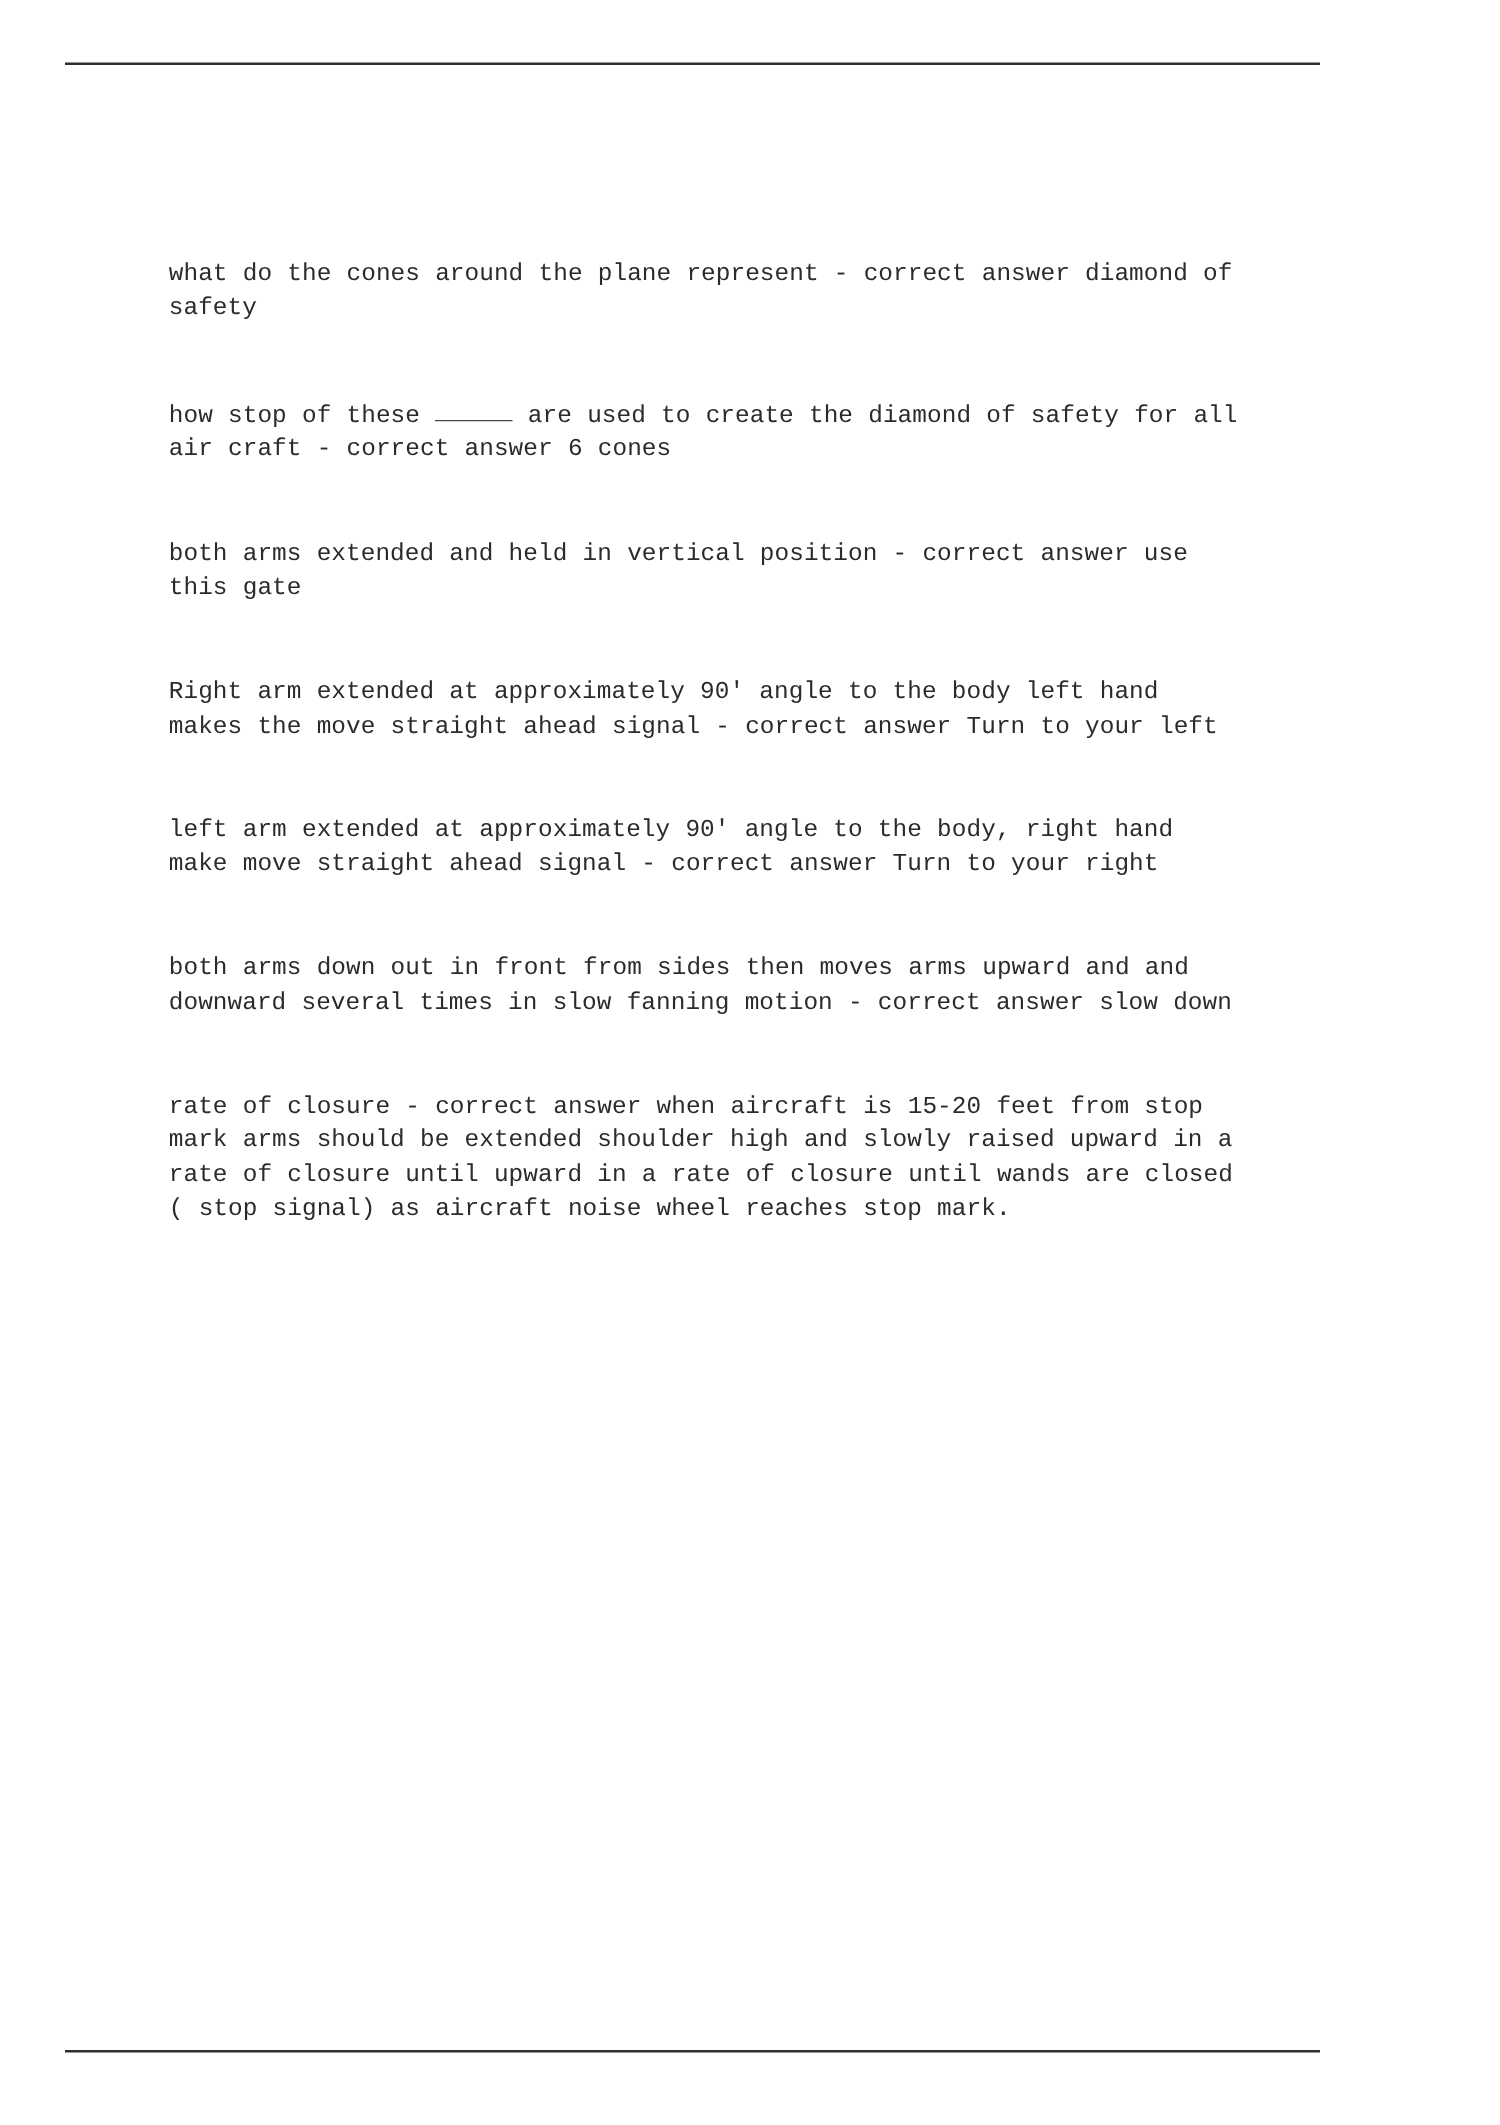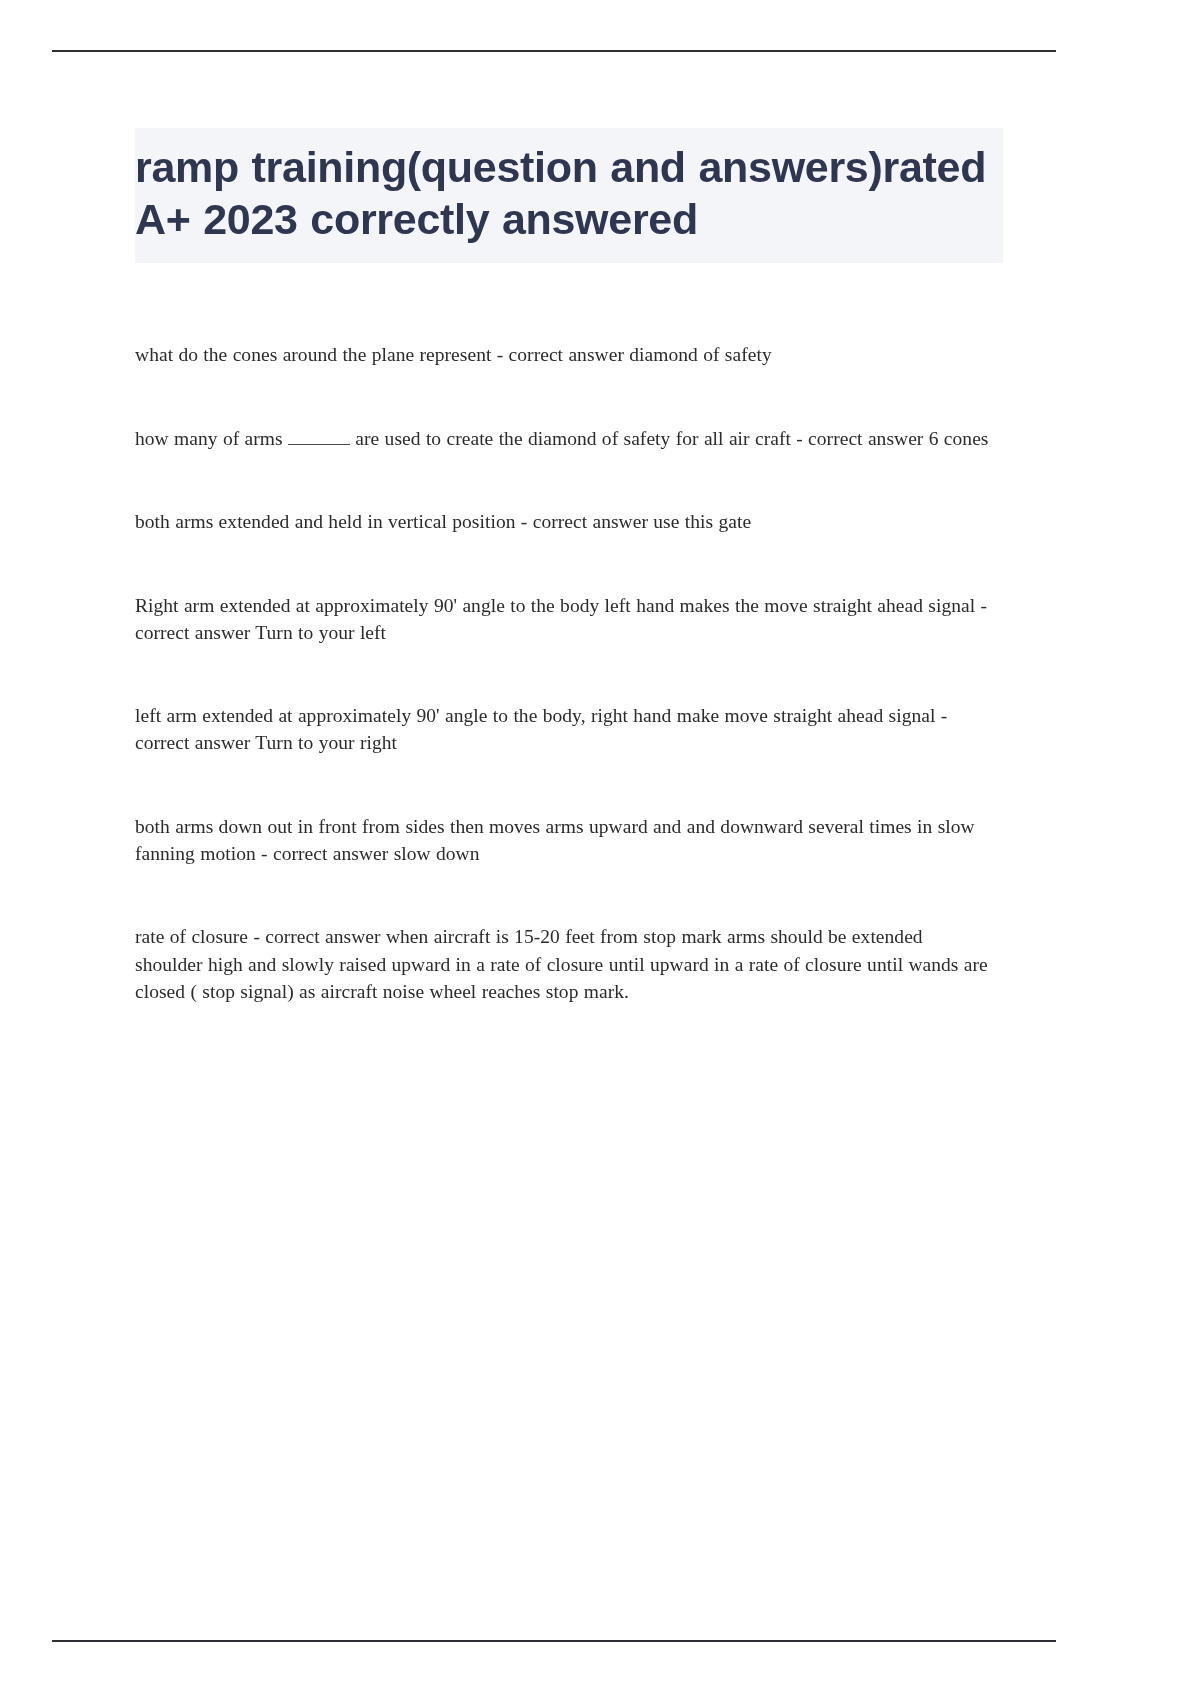--- a/index.html
+++ b/index.html
@@ -60,21 +60,21 @@
     color: #2e3650;
     letter-spacing: -0.3px;
     word-spacing: 1px;
   }
 
   
   .body-block {
     margin-top: 78px;
   }
   .qa {
-    font-family: Liberation Serif, serif;
+    font-family: Liberation Mono, monospace;
     font-size: 19.5px;
     line-height: 1.40;
     color: #2b2b2b;
     margin: 0 0 56px 0;
     letter-spacing: 0.05px;
     word-spacing: 0.4px;
     max-width: 860px;
   }
   .qa:last-child { margin-bottom: 0; }
 
@@ -90,30 +90,27 @@
 </style>
 </head>
 <body>
 
 <div class="page">
 
   <div class="rule rule-top"></div>
 
   <div class="content">
 
-    <div class="title-band">
-      <h1 class="doc-title">ramp training(question and answers)rated A+ 2023 correctly answered</h1>
-    </div>
 
     <div class="body-block">
 
       <p class="qa"><span>what do the cones around the plane represent - correct answer diamond of safety</span></p>
 
 
-      <p class="qa"><span>how many of arms</span> <span class="blank blank-short"></span> <span>are used to create the diamond of safety for all air craft - correct answer 6 cones</span></p>
+      <p class="qa"><span>how stop of these</span> <span class="blank blank-short"></span> <span>are used to create the diamond of safety for all air craft - correct answer 6 cones</span></p>
 
       <p class="qa"><span>both arms extended and held in vertical position - correct answer use this gate</span></p>
 
 
       <p class="qa"><span>Right arm extended at approximately 90' angle to the body left hand makes the move straight ahead signal - correct answer Turn to your left</span></p>
 
       <p class="qa"><span>left arm extended at approximately 90' angle to the body, right hand make move straight ahead signal - correct answer Turn to your right</span></p>
 
       <p class="qa"><span>both arms down out in front from sides then moves arms upward and and downward several times in slow fanning motion - correct answer slow down</span></p>
 

